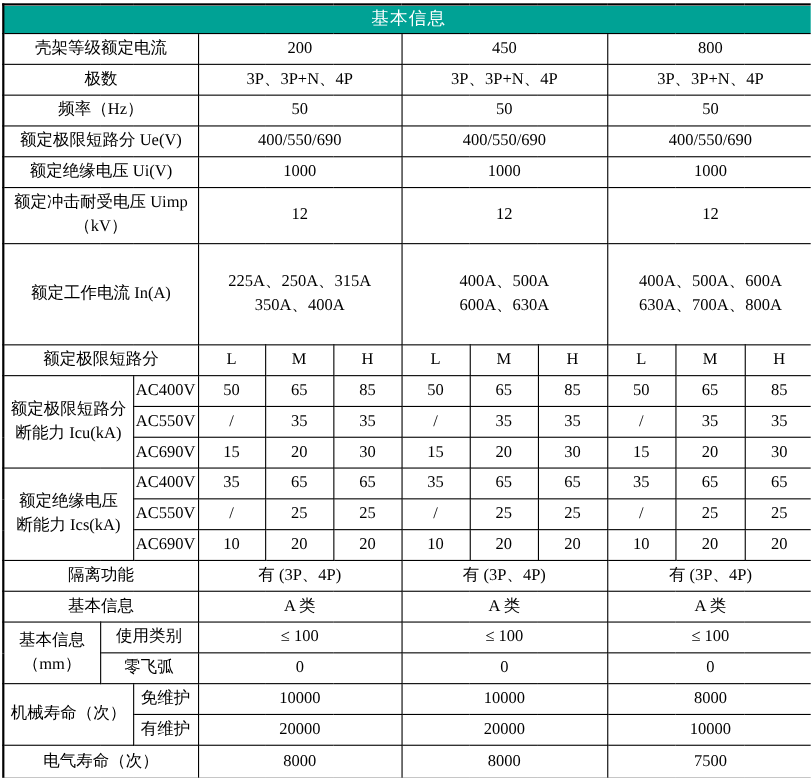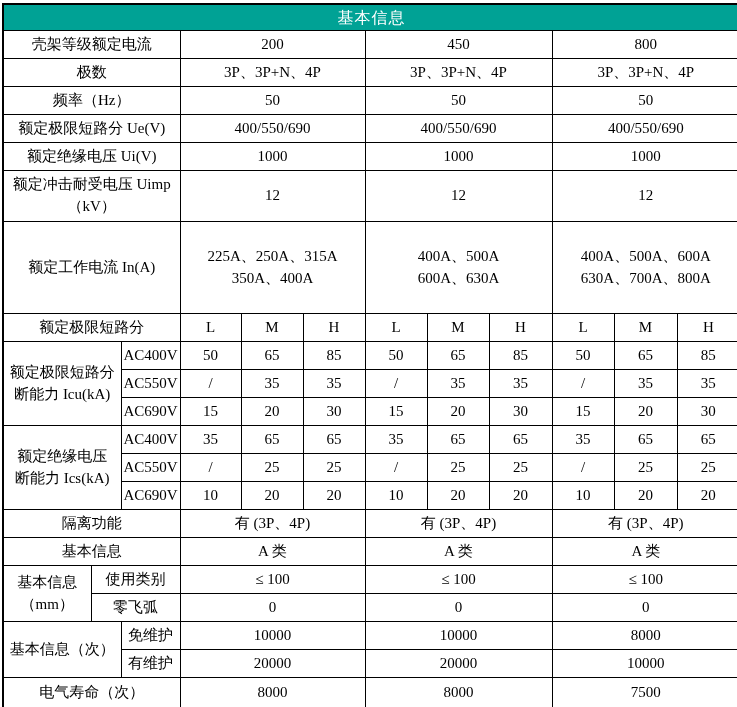--- a/index.html
+++ b/index.html
@@ -232,21 +232,21 @@
     <td colspan="3">≤ 100</td>
   </tr>
   <tr class="r-std">
     <td colspan="2">零飞弧</td>
     <td colspan="3">0</td>
     <td colspan="3">0</td>
     <td colspan="3">0</td>
   </tr>
 
   <tr class="r-std">
-    <td colspan="2" rowspan="2">基本信息（次）</td>
+    <td colspan="2" rowspan="2">机械寿命（次）</td>
     <td>免维护</td>
     <td colspan="3">10000</td>
     <td colspan="3">10000</td>
     <td colspan="3">8000</td>
   </tr>
   <tr class="r-std">
     <td>有维护</td>
     <td colspan="3">20000</td>
     <td colspan="3">20000</td>
     <td colspan="3">10000</td>

